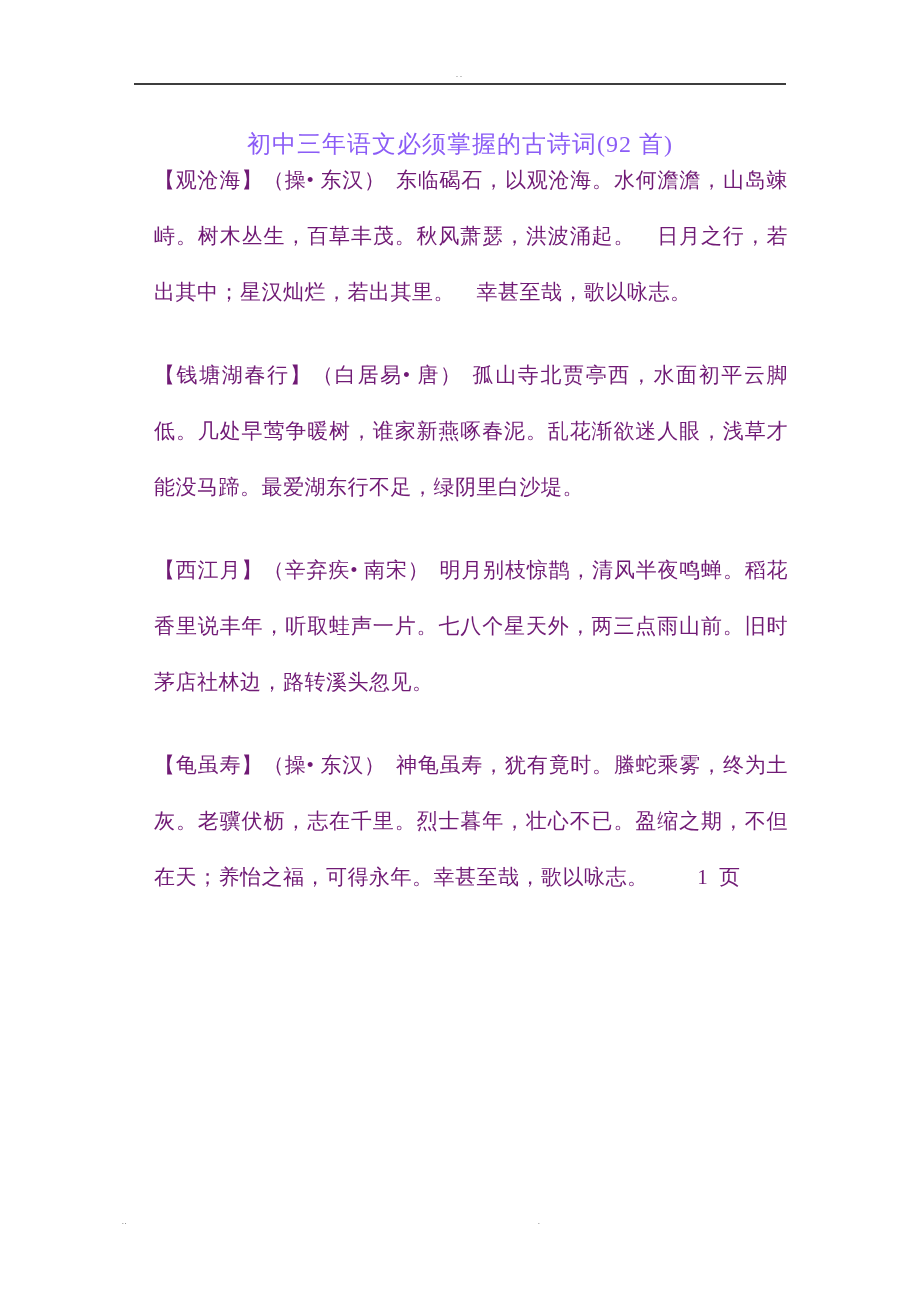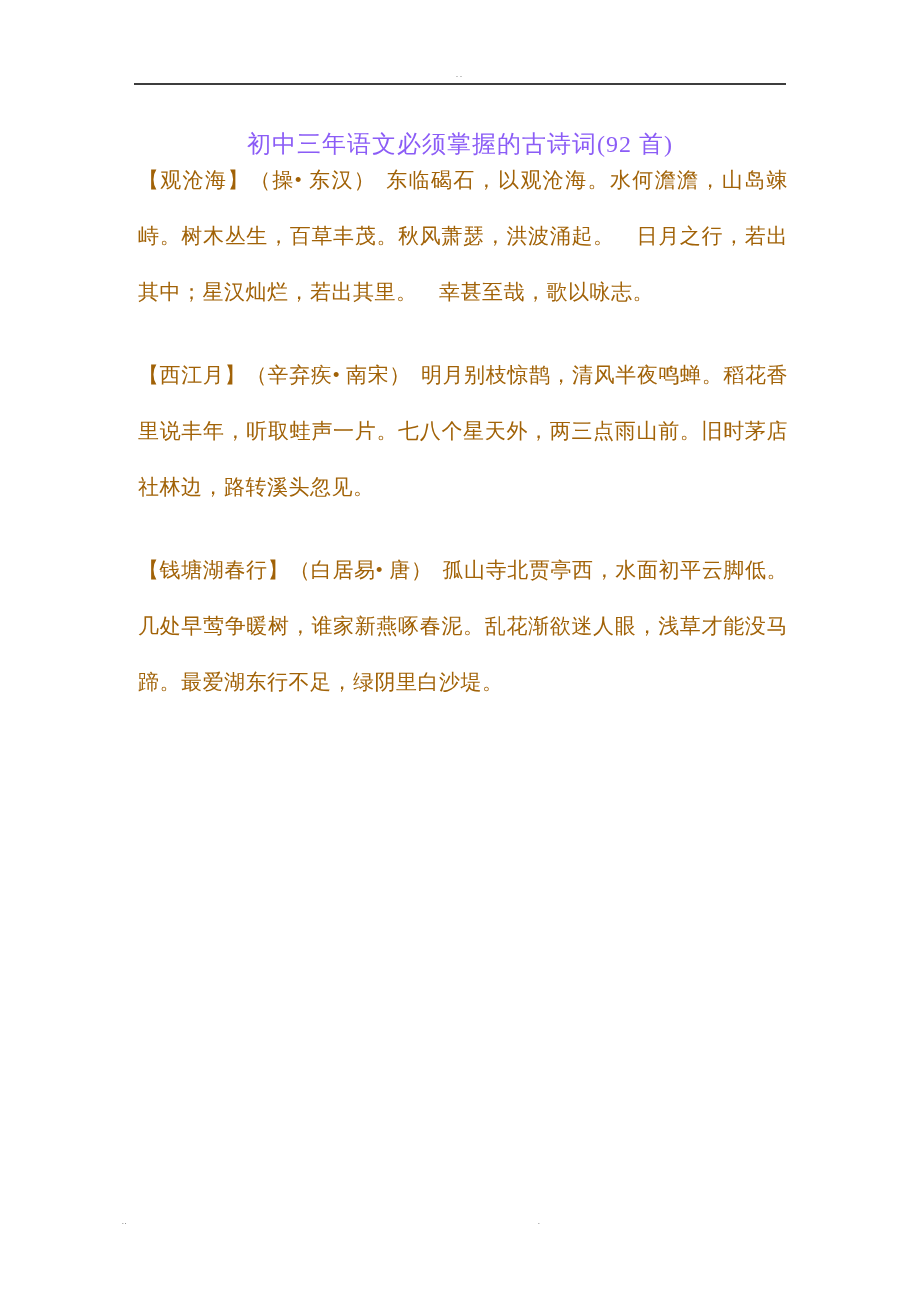--- a/index.html
+++ b/index.html
@@ -46,27 +46,27 @@
     letter-spacing: 1px;
   }
   .content {
     position: absolute;
     top: 152px;
     left: 138px;
     width: 650px;
   }
   .poem {
     position: relative;
-    margin: 0 0 27px 0;
+    margin: 0 0 27px 16px;
     font-size: 21px;
     line-height: 56px;
     text-align: justify;
     text-align-last: left;
     letter-spacing: 0.5px;
-    color: #a16207;
+    color: #701a75;
   }
   .poem-author {
     margin-right: 10px;
   }
   .page-number {
     position: absolute;
     right: 45px;
     bottom: 0;
     line-height: 56px;
     letter-spacing: 3px;
@@ -89,24 +89,25 @@
   <div class="header-mark">..</div>
   <div class="header-rule"></div>
 
   <h1 class="doc-title">初中三年语文必须掌握的古诗词(92 首)</h1>
 
   <div class="content">
 
     <p class="poem"><span>【观沧海】</span><span class="poem-author">（操• 东汉）</span><span>东临碣石，以观沧海。水何澹澹，山岛竦峙。树木丛生，百草丰茂。秋风萧瑟，洪波涌起。　日月之行，若出其中；星汉灿烂，若出其里。　幸甚至哉，歌以咏志。</span></p>
 
 
+    <p class="poem"><span>【钱塘湖春行】</span><span class="poem-author">（白居易• 唐）</span><span>孤山寺北贾亭西，水面初平云脚低。几处早莺争暖树，谁家新燕啄春泥。乱花渐欲迷人眼，浅草才能没马蹄。最爱湖东行不足，绿阴里白沙堤。</span></p>
+
     <p class="poem"><span>【西江月】</span><span class="poem-author">（辛弃疾• 南宋）</span><span>明月别枝惊鹊，清风半夜鸣蝉。稻花香里说丰年，听取蛙声一片。七八个星天外，两三点雨山前。旧时茅店社林边，路转溪头忽见。</span></p>
 
-    <p class="poem"><span>【钱塘湖春行】</span><span class="poem-author">（白居易• 唐）</span><span>孤山寺北贾亭西，水面初平云脚低。几处早莺争暖树，谁家新燕啄春泥。乱花渐欲迷人眼，浅草才能没马蹄。最爱湖东行不足，绿阴里白沙堤。</span></p>
 
-
+    <p class="poem"><span>【龟虽寿】</span><span class="poem-author">（操• 东汉）</span><span>神龟虽寿，犹有竟时。螣蛇乘雾，终为土灰。老骥伏枥，志在千里。烈士暮年，壮心不已。盈缩之期，不但在天；养怡之福，可得永年。幸甚至哉，歌以咏志。</span><span class="page-number">1 页</span></p>
 
   </div>
 
   <div class="footer-mark footer-mark-left">..</div>
   <div class="footer-mark footer-mark-right">.</div>
 
 </div>
 
 </body></html>

